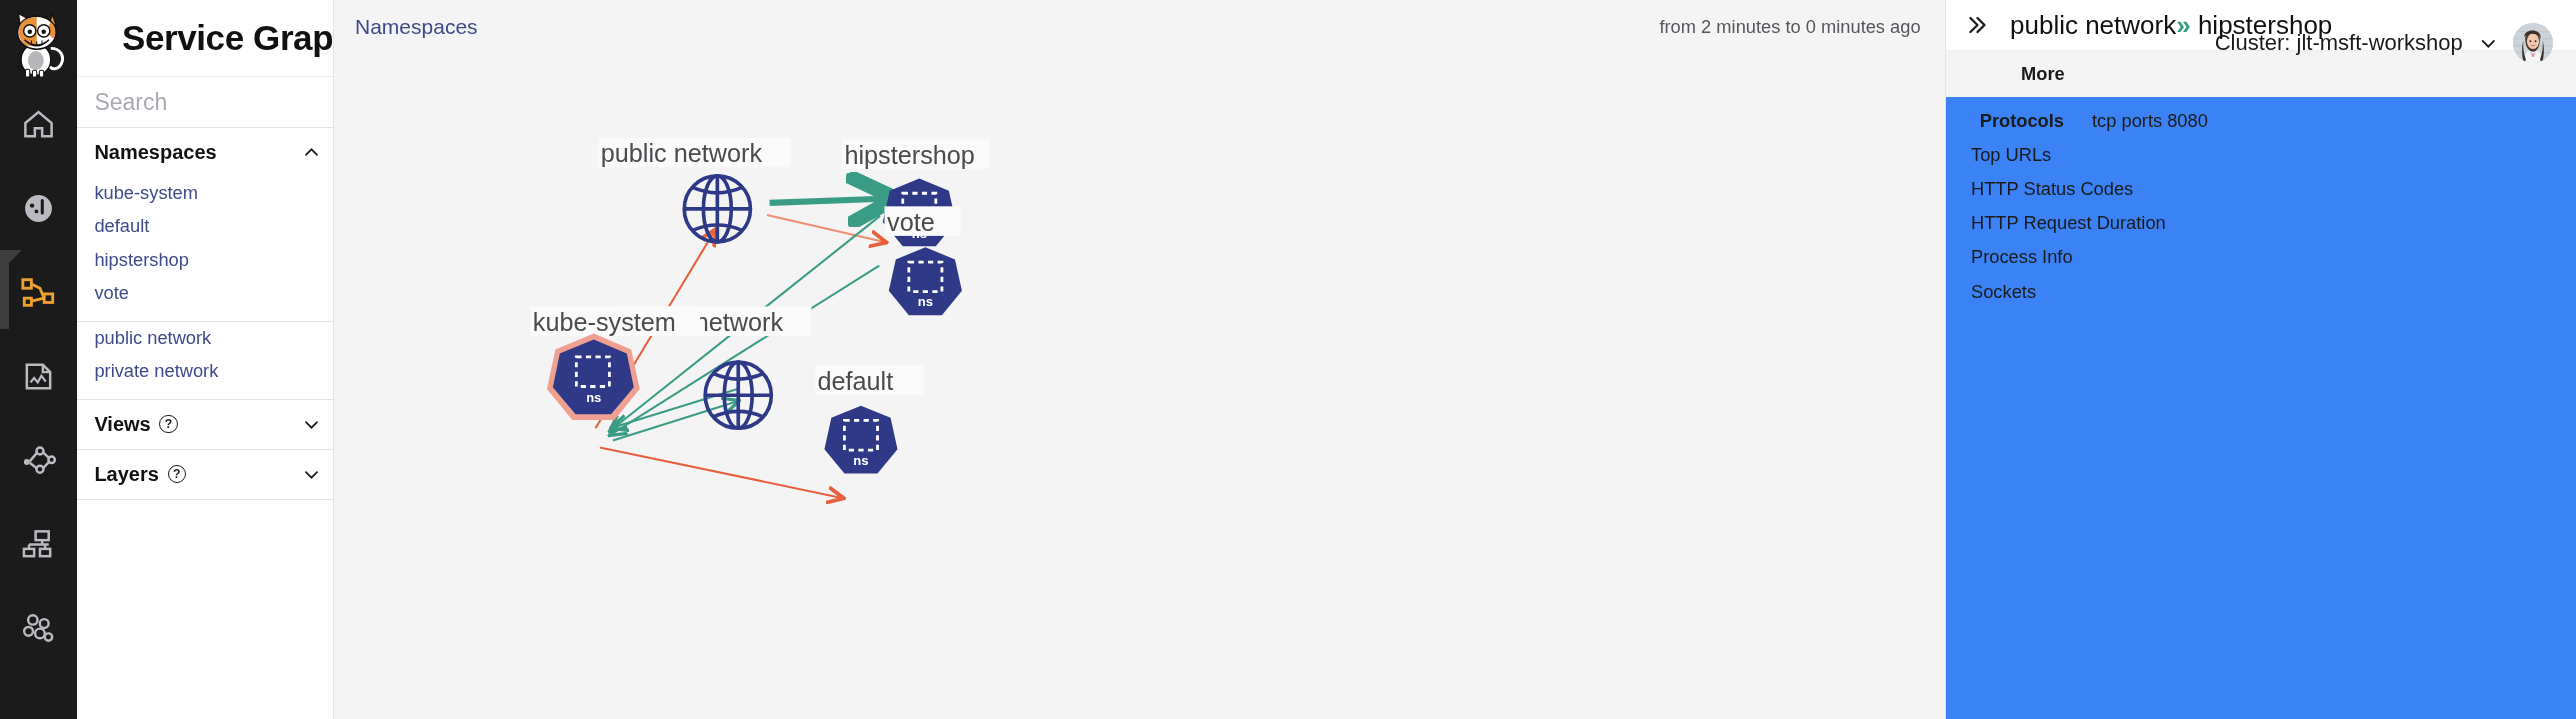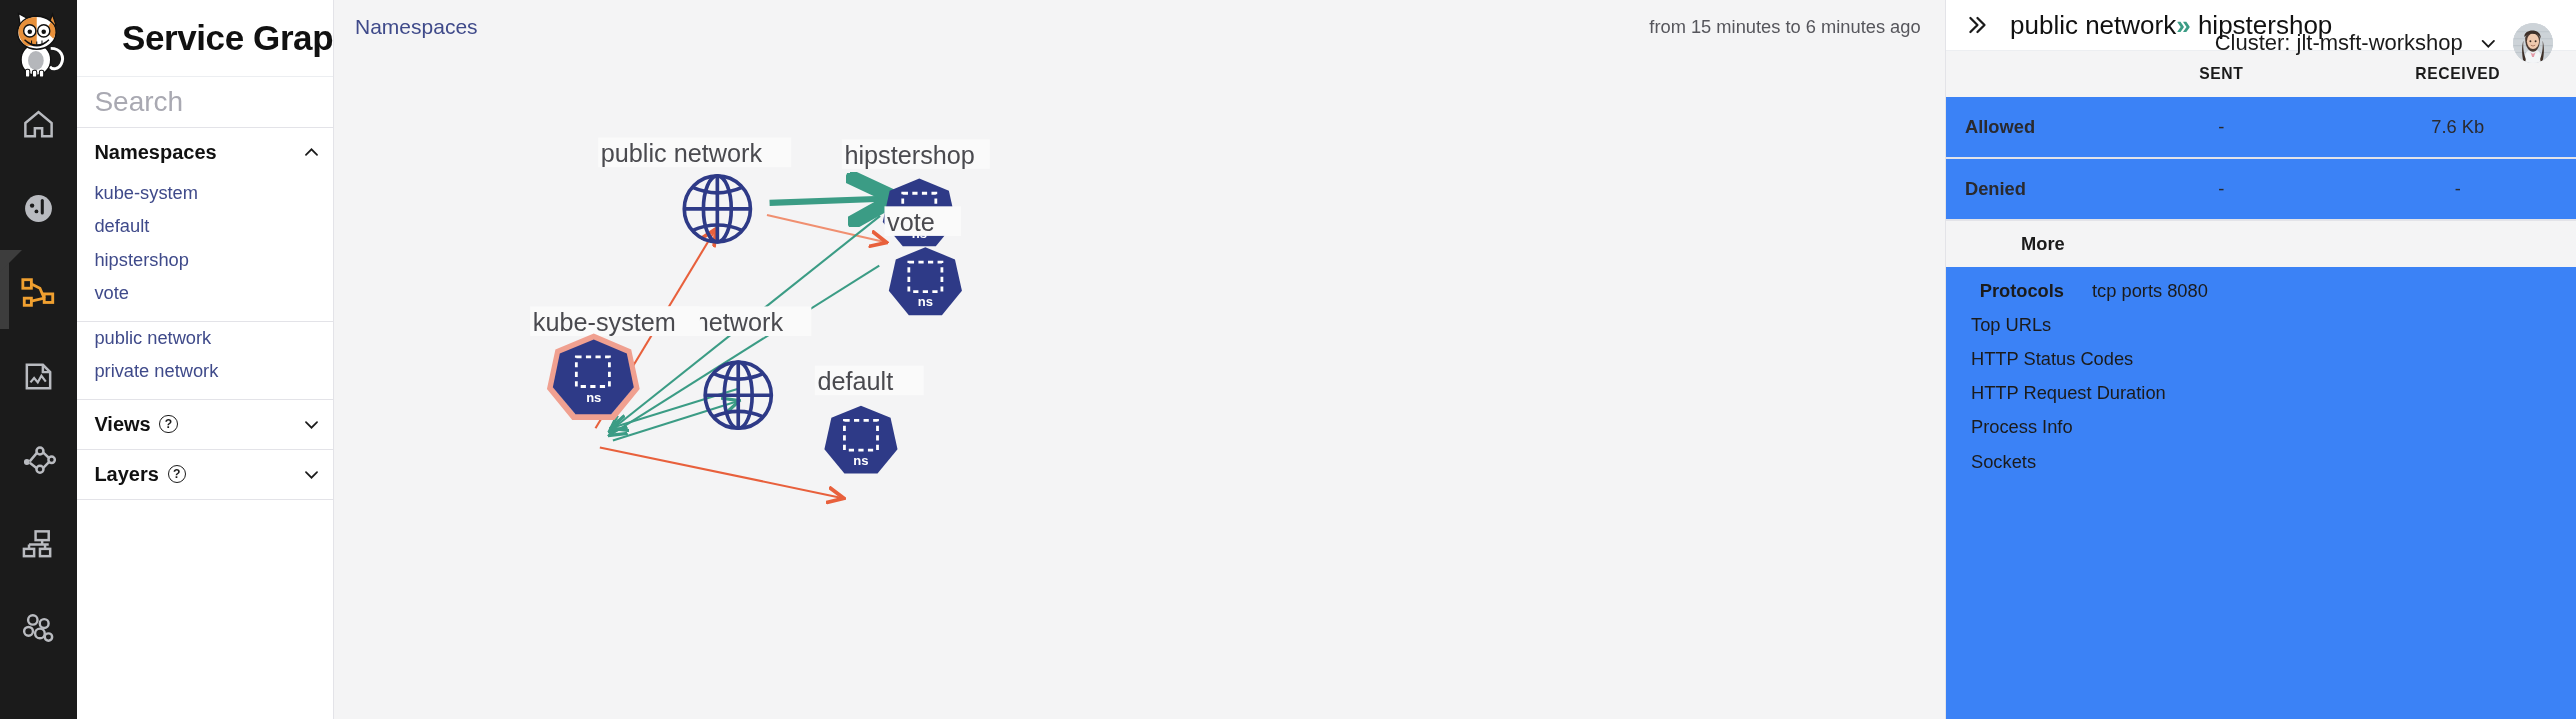--- a/index.html
+++ b/index.html
@@ -43,21 +43,21 @@
   }
   .hamburger { width: 35px; height: 24.4px; display:flex; flex-direction: column; justify-content: space-between; cursor:pointer; }
   .hamburger span { display:block; height: 3.5px; background: #111; border-radius: 0.9px; }
   .app-title { font-size: 35px; font-weight: 700; color: #111; letter-spacing: -0.4px; white-space: nowrap; }
 
   .search-row {
     height: 51px; flex: 0 0 51px; display: flex; align-items: center;
     border-bottom: 0.9px solid #e3e3e8; padding: 0 10.5px 0 17.4px; gap: 5.2px;
   }
   .search-input {
-    flex: 1; border: none; outline: none; font-size: 28px; color: #444;
+    flex: 1; border: none; outline: none; font-size: 23px; color: #444;
     font-family: "Liberation Sans", sans-serif; background: transparent;
   }
   .search-input::placeholder { color: #a9a9b2; }
   .icon-btn { width: 35px; height: 35px; display:flex; align-items:center; justify-content:center; cursor: pointer; }
 
   .section { border-bottom: 0.9px solid #e3e3e8; }
   .section-head {
     height: 49px; display: flex; align-items: center; padding: 0 12.2px 0 17.4px; cursor: pointer;
   }
   .section-title { font-size: 20px; font-weight: 700; color: #111; flex: 1; display:flex; align-items:center; gap:8.7px; }
@@ -296,21 +296,21 @@
         <svg class="chev" viewBox="0 0 24 24" fill="none" stroke="#1b1b1b" stroke-width="2.2" stroke-linecap="round">
             <path d="M5 9 L12 16 L19 9"></path>
           </svg>
       </div>
     </div>
   </div>
 
   <div class="main">
     <div class="main-top">
       <div class="crumb">Namespaces</div>
-      <div class="timerange">from 15 minutes to 6 minutes ago</div>
+      <div class="timerange">from 2 minutes to 0 minutes ago</div>
     </div>
 
     <div class="graph-wrap">
       <svg class="graph-svg" viewBox="0 0 1850 764" preserveAspectRatio="xMidYMid meet">
         <defs>
           <marker id="arrGreen" markerWidth="9" markerHeight="9" refX="7" refY="4.5" orient="auto">
             <path d="M0,0.7 L8,4.5 L0,8.3" fill="none" stroke="#3b9c85" stroke-width="1.6"></path>
           </marker>
           <marker id="arrGreenT" markerWidth="9" markerHeight="9" refX="7" refY="4.5" orient="auto">
             <path d="M0,0.4 L8,4.5 L0,8.6" fill="none" stroke="#3b9c85" stroke-width="2.4"></path>
@@ -405,41 +405,20 @@
     <div class="rp-head">
       <svg width="26" height="26" viewBox="0 0 24 24" fill="none" stroke="#1b1b1b" stroke-width="2.1" stroke-linecap="round" stroke-linejoin="round">
         <path d="M5 5.5 L11.5 12 L5 18.5"></path>
           <path d="M11.5 5.5 L18 12 L11.5 18.5"></path>
       </svg>
       <div class="rp-title">
         <span>public network</span><span class="sep">»</span> <span>hipstershop</span>
       </div>
     </div>
 
-    <table class="rp-table">
-      <thead>
-        <tr>
-          <th class="blank"></th>
-          <th>SENT</th>
-          <th>RECEIVED</th>
-        </tr>
-      </thead>
-      <tbody>
-        <tr>
-          <td class="rowlabel">Allowed</td>
-          <td>-</td>
-          <td>7.6 Kb</td>
-        </tr>
-        <tr>
-          <td class="rowlabel">Denied</td>
-          <td>-</td>
-          <td>-</td>
-        </tr>
-      </tbody>
-    </table>
 
     <div class="more-bar">More</div>
 
     <div class="kv">
       <div class="k">Protocols</div>
       <div class="v">tcp ports 8080</div>
     </div>
 
     <div class="kv">
       <div class="vlist">

